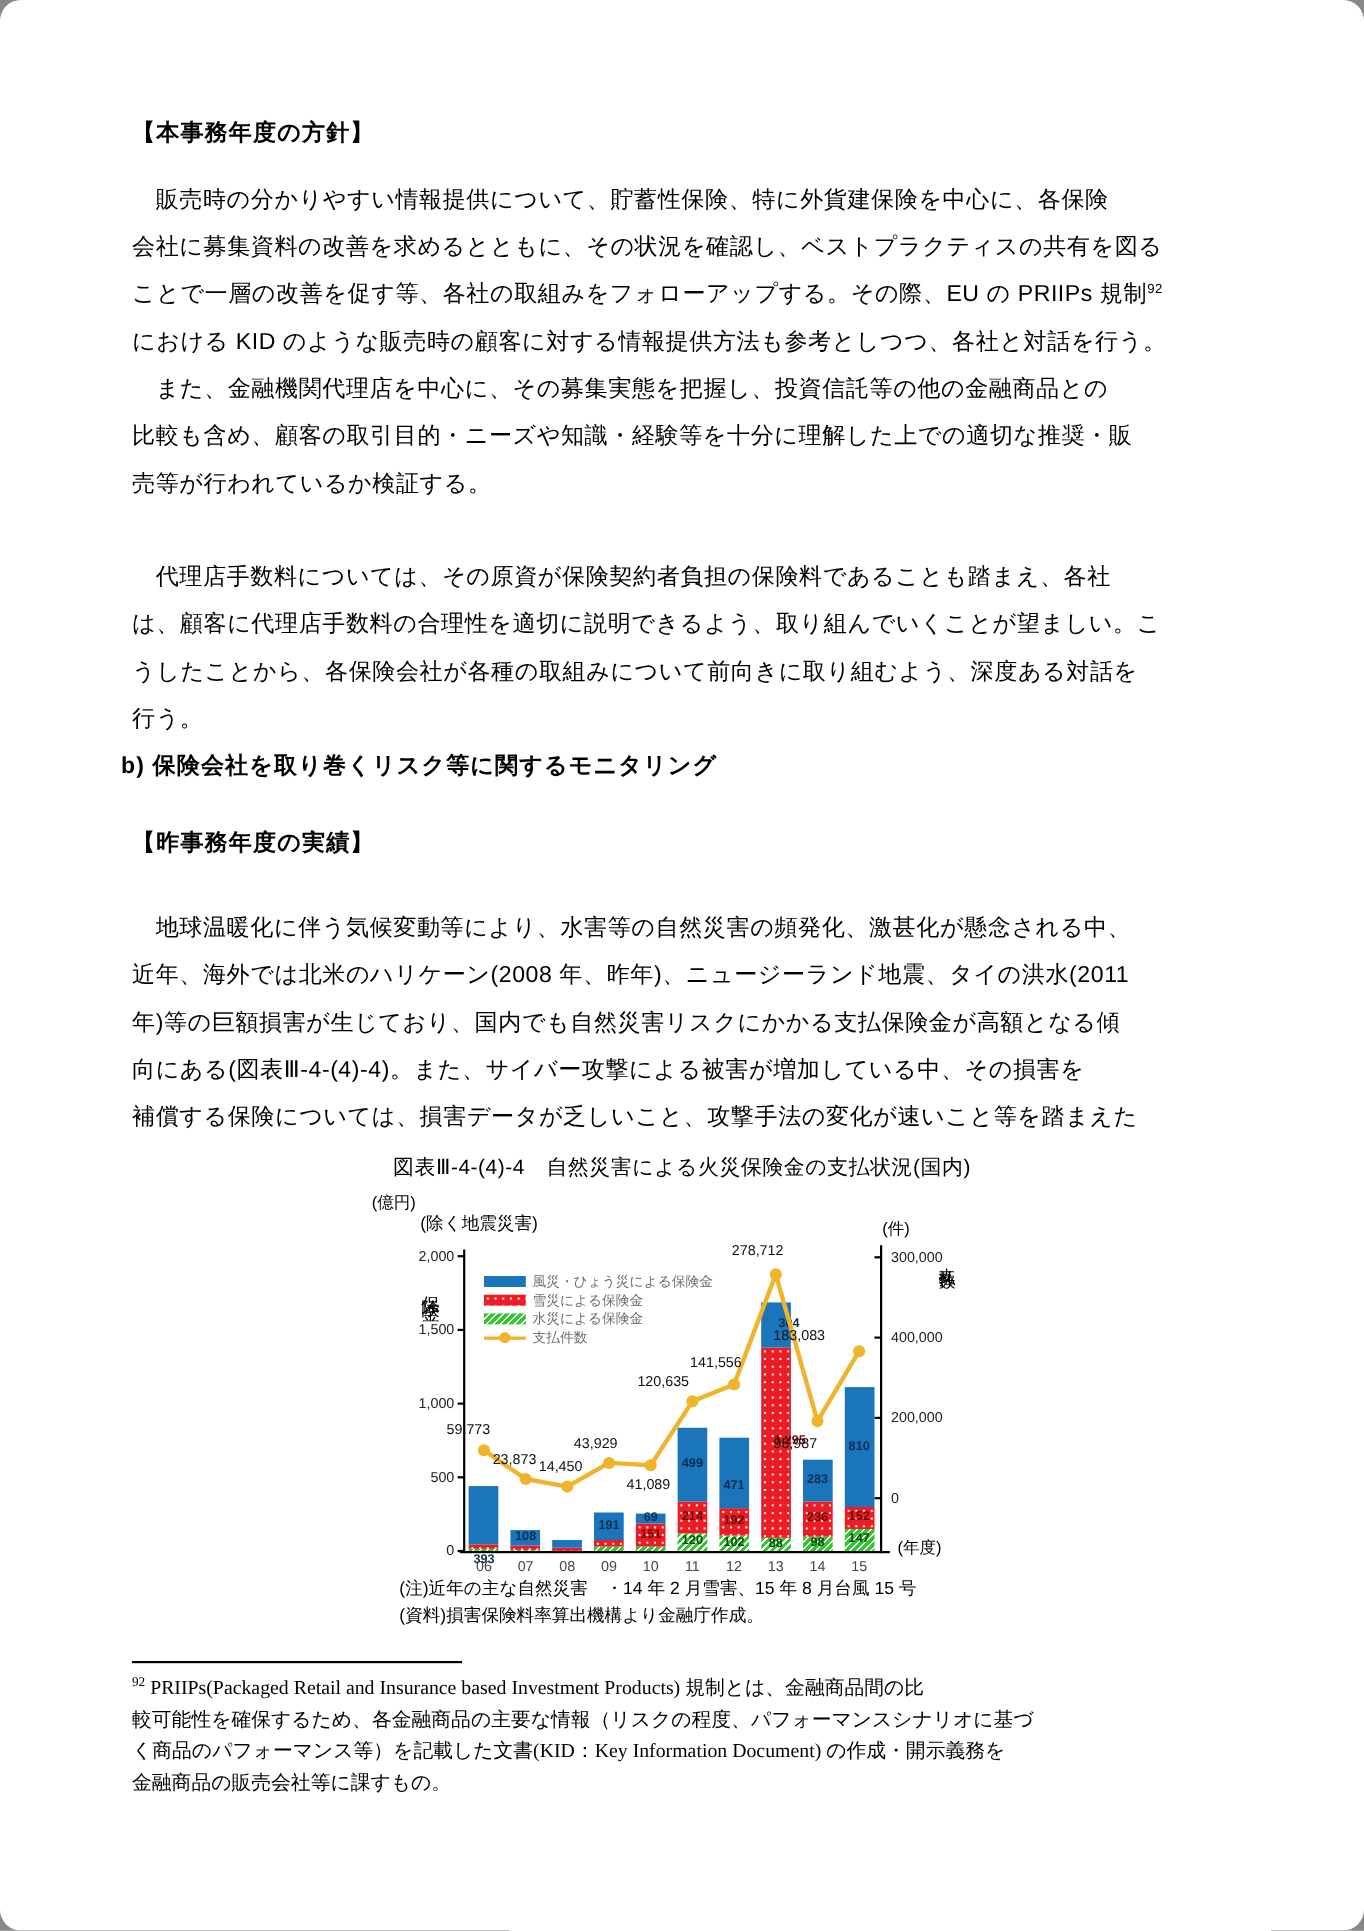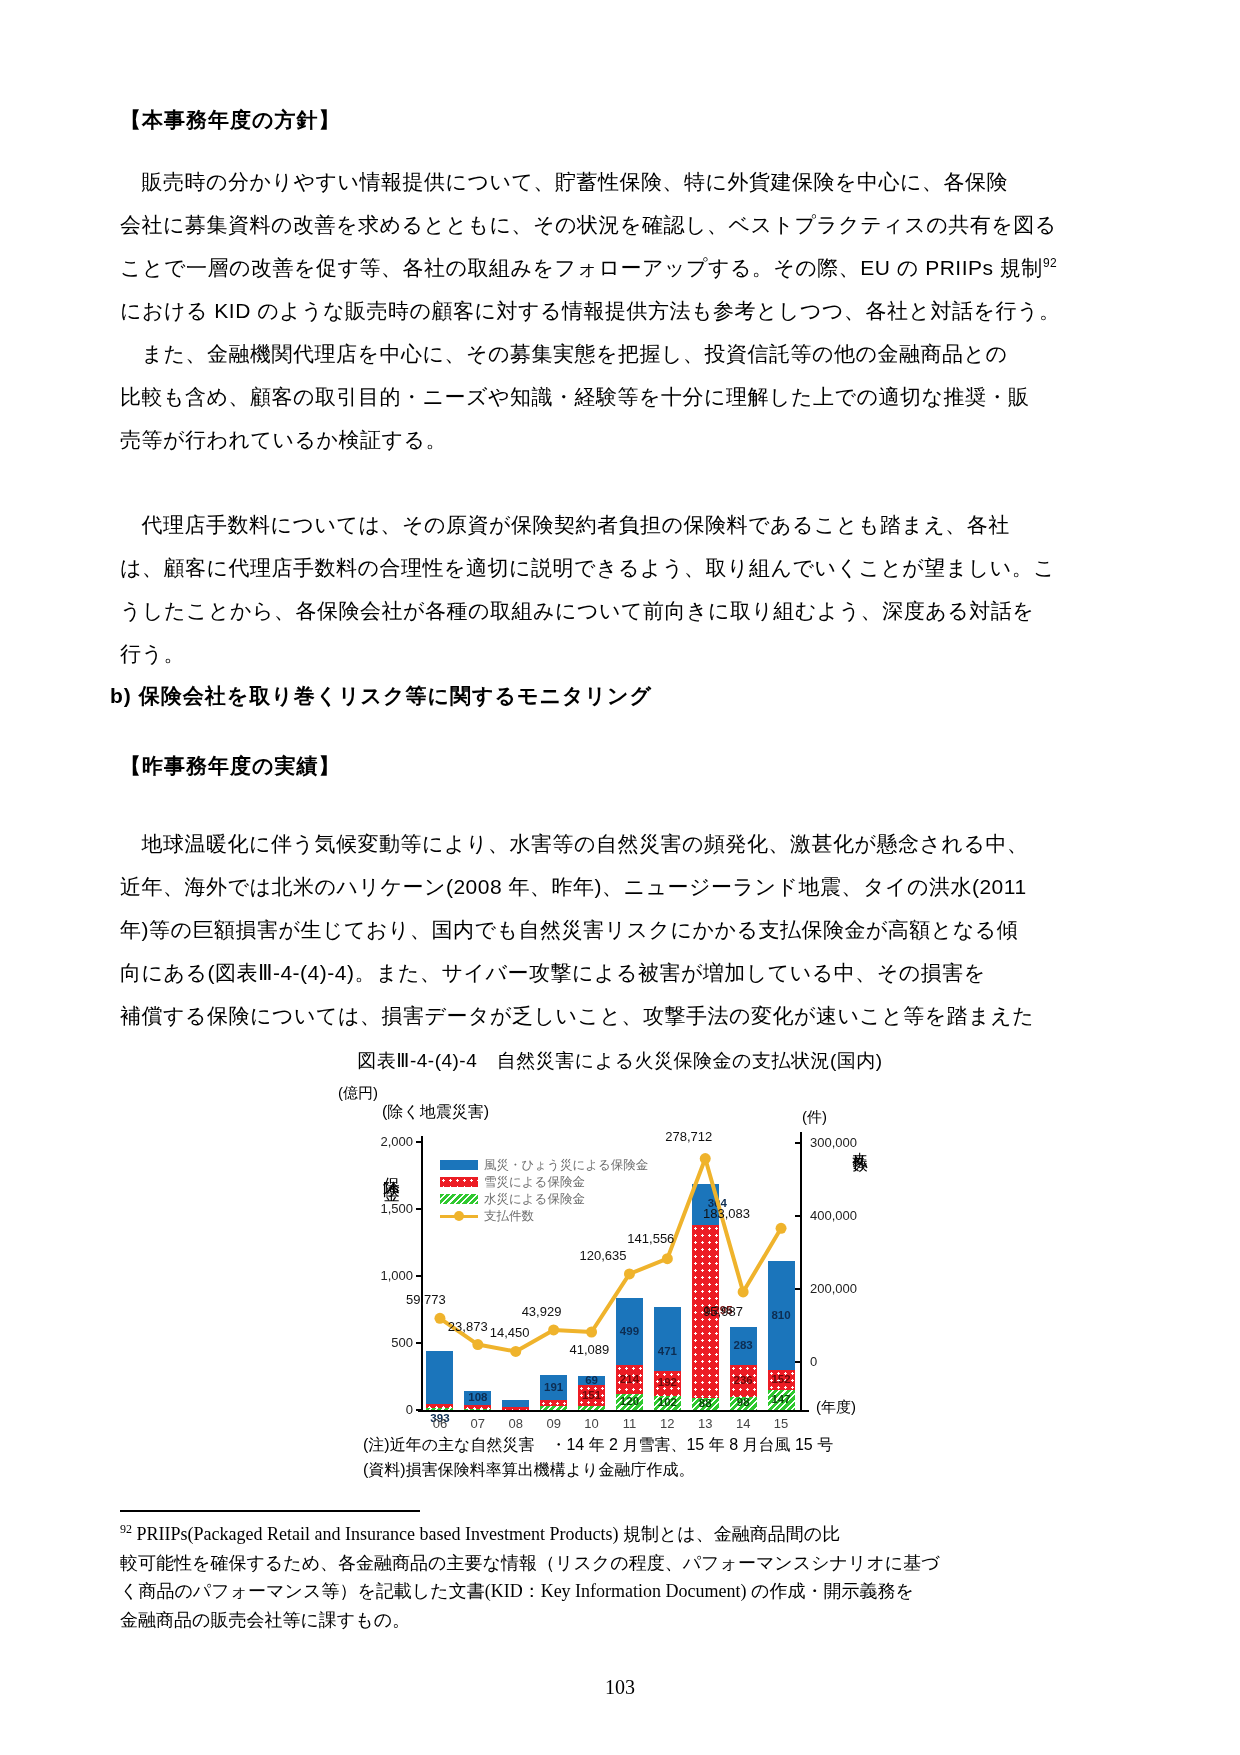--- a/index.html
+++ b/index.html
@@ -1,17 +1,17 @@
 <!DOCTYPE html>
 <html><head>
 <meta charset="utf-8">
 <style>
   html,body{margin:0;padding:0;background:#888;}
   .page{position:relative;width:1240px;height:1755px;background:#fff;margin:0 auto;
-        font-family:"Liberation Sans","DejaVu Sans",sans-serif;color:#000;overflow:hidden;}
+        font-family:"Liberation Sans","DejaVu Sans",sans-serif;color:#000;overflow:hidden;border-radius:19px;}
   .abs{position:absolute;}
   .h{font-size:21px;font-weight:bold;letter-spacing:1px;}
   .body-text{font-size:21px;line-height:43px;white-space:pre-line;width:1012px;letter-spacing:.5px;}
   sup.fn{font-size:12px;vertical-align:super;line-height:0;}
   .fig-title{font-size:19px;text-align:center;width:1000px;letter-spacing:.5px;}
   .note-text{font-size:16px;line-height:25px;white-space:pre-line;}
   .footnote-rule{height:2px;background:#000;width:300px;}
   .footnote{font-family:"Liberation Serif","DejaVu Serif",serif;font-size:18px;line-height:28.5px;white-space:pre-line;width:1012px;}
   .page-num{font-family:"Liberation Serif","DejaVu Serif",serif;font-size:20px;text-align:center;width:100%;}
   
@@ -201,15 +201,14 @@
   <div class="abs note-text" style="left:363px;top:1432px">(注)近年の主な自然災害　・14 年 2 月雪害、15 年 8 月台風 15 号
 (資料)損害保険料率算出機構より金融庁作成。</div>
 
   <div class="abs footnote-rule" style="left:120px;top:1510px"></div>
 
   <div class="abs footnote" style="left:120px;top:1520px"><sup class="fn">92</sup><span> PRIIPs(Packaged Retail and Insurance based Investment Products) 規制とは、金融商品間の比
 較可能性を確保するため、各金融商品の主要な情報（リスクの程度、パフォーマンスシナリオに基づ
 く商品のパフォーマンス等）を記載した文書(KID：Key Information Document) の作成・開示義務を
 金融商品の販売会社等に課すもの。</span></div>
 
-  <div class="abs page-num" style="left:0;top:1676px">103</div>
 
 </div>
 
 </body></html>

